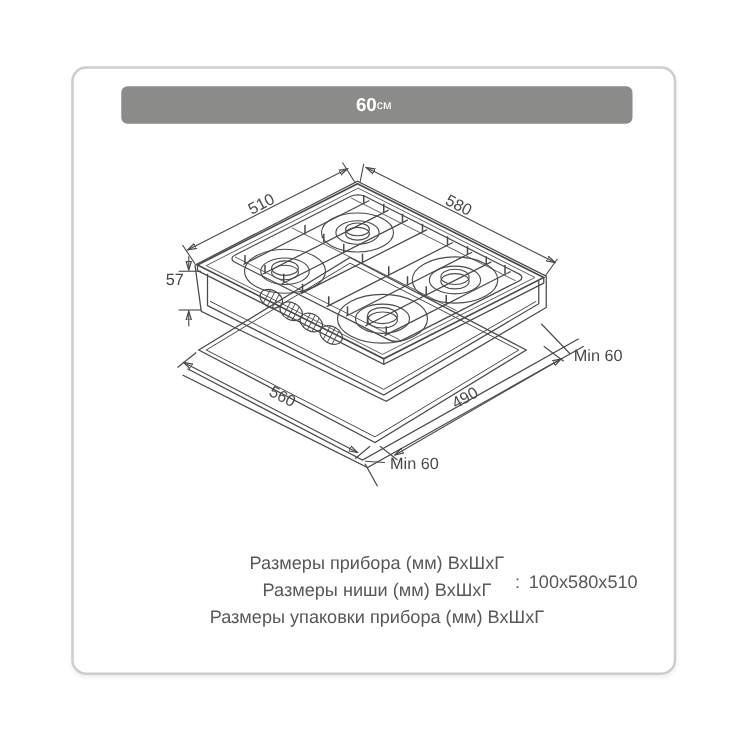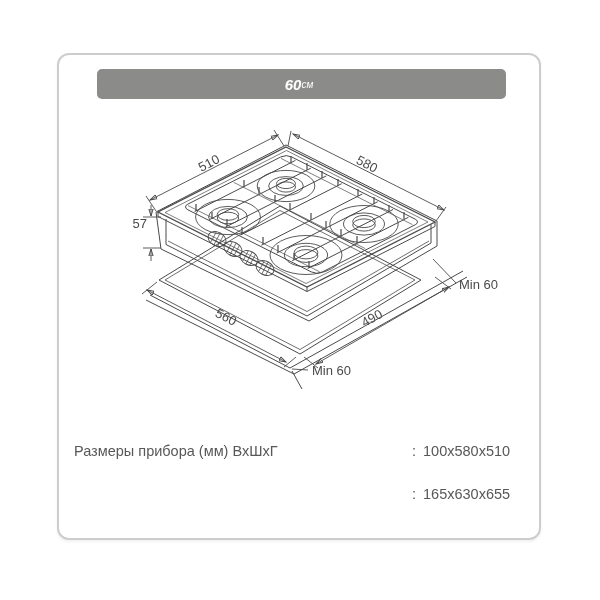--- a/index.html
+++ b/index.html
@@ -2,27 +2,27 @@
 <html><head>
 <meta charset="utf-8">
 <style>
   html,body{margin:0;padding:0;background:#ffffff;width:600px;height:600px;overflow:hidden;
     font-family:"Liberation Sans","DejaVu Sans",sans-serif;}
   #stage{position:relative;width:600px;height:600px;background:#fff;}
   .card{position:absolute;left:57px;top:53px;width:484px;height:487px;background:#fff;
     border:2px solid #cdcdcd;border-radius:12px;box-shadow:0 2px 3px rgba(0,0,0,0.06);box-sizing:border-box;}
   .banner{position:absolute;left:38px;top:14px;width:409px;height:30px;background:#8b8b89;
     border-radius:5px;display:flex;align-items:center;justify-content:center;color:#fff;
-    font-size:13.5px;letter-spacing:.4px;white-space:nowrap;font-style:italic;}
+    font-size:13.5px;letter-spacing:.4px;white-space:nowrap;}
   .banner .size{font-weight:bold;font-size:15px;letter-spacing:0;}
   .banner .unit{font-size:10px;margin-right:5px;letter-spacing:0;}
   .diagram-svg{position:absolute;left:0;top:0;width:600px;height:600px;}
   .specs{position:absolute;left:15px;top:386px;width:455px;color:#585858;font-size:14.5px;}
-  .spec-row{position:relative;height:21.7px;line-height:21.7px;white-space:nowrap;}
-  .spec-val{position:absolute;left:338px;top:0;}
+  .spec-row{position:relative;height:21.7px;line-height:21.7px;white-space:nowrap;text-align:center;}
+  .spec-val{position:absolute;left:338px;top:15px;}
   .spec-val .colon{margin-right:7px;}
   svg line,svg path,svg rect,svg ellipse{stroke:#4a4a4a;fill:none;}
   svg text{fill:#4a4a4a;font-size:13px;stroke:none;font-family:"Liberation Sans","DejaVu Sans",sans-serif;}
 </style>
 </head>
 <body>
 
 <div id="stage">
   <div class="card">
 
@@ -30,23 +30,24 @@
       <span class="size">60</span>
         <span class="unit">см</span>
     </div>
 
     <div class="specs">
       <div class="spec-row">
         <span class="spec-label">Размеры прибора (мм) ВхШхГ</span>
         <span class="spec-val"><span class="colon">:</span><span>100x580x510</span></span>
       </div>
       <div class="spec-row">
+        <span class="spec-label">Размеры ниши (мм) ВхШхГ</span>
       </div>
       <div class="spec-row">
-        <span class="spec-val"><span class="colon">:</span><span>165x630x655</span></span>
+        <span class="spec-label">Размеры упаковки прибора (мм) ВхШхГ</span>
       </div>
     </div>
   </div>
 
   <svg class="diagram-svg" viewBox="0 0 600 600">
     <defs>
       <marker id="arr" markerWidth="8" markerHeight="6" refX="7" refY="3" orient="auto-start-reverse" markerUnits="userSpaceOnUse">
         <path d="M7,3L0,0.9L0,5.1Z" fill="#4a4a4a" stroke="none"></path>
       </marker>
     </defs>

